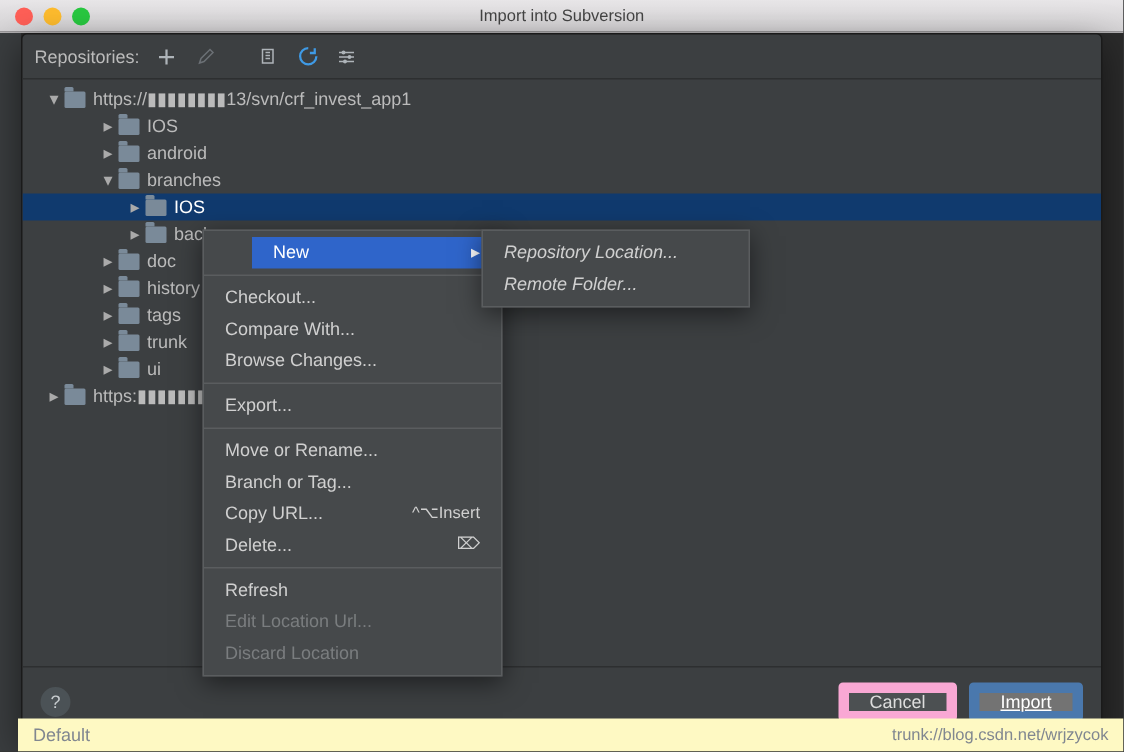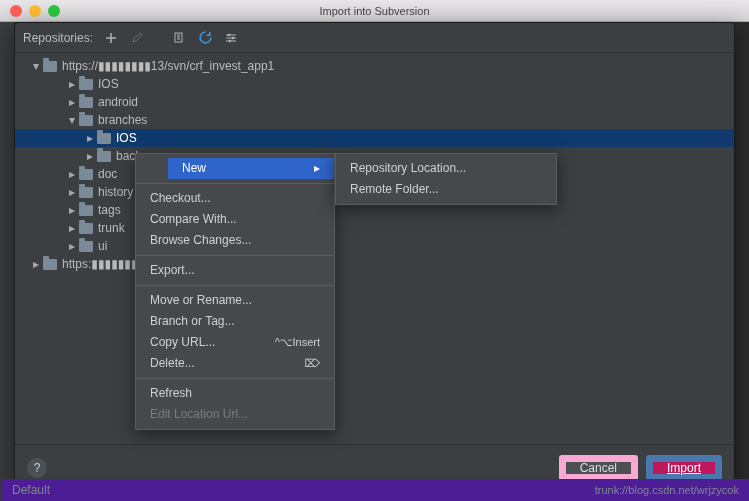--- a/index.html
+++ b/index.html
@@ -24,34 +24,34 @@
 .indent { display: inline-block; }
 .arrow { width: 10px; display: inline-flex; justify-content: center; color: #aaa; margin-right: 2px; }
 .foldericon { width: 14px; height: 11px; background: #7a8a99; border-radius: 1px; margin-right: 5px; display: inline-block; position: relative; }
 .foldericon::before { content: ""; position: absolute; top: -3px; left: 0; width: 6px; height: 3px; background: #7a8a99; border-radius: 1px 1px 0 0; }
 .name { color: inherit; }
 
 .footer { position: absolute; left: 0; right: 0; bottom: 0; height: 46px; border-top: 1px solid #2d2f30; display: flex; align-items: center; padding: 0 12px; gap: 8px; }
 .footer .spacer { flex: 1; }
 .help { width: 20px; height: 20px; border-radius: 50%; background: #4b5256; color: #c8cdd0; display: flex; align-items: center; justify-content: center; font-size: 12px; }
 .btn { height: 26px; padding: 0 14px; border-radius: 3px; background: #4c5052; color: #ddd; border: 7px solid #f9a8d4; cursor: pointer; display: inline-flex; align-items: center; }
-.btn.primary { background: #be185d; border-color: #4a78ad; color: #fff; text-decoration: underline; }
+.btn.primary { background: #737373; border-color: #4a78ad; color: #fff; text-decoration: underline; }
 
 .ctxmenu { position: absolute; background: #46494b; border: 1px solid #5a5d5f; box-shadow: 0 4px 16px rgba(0,0,0,.5); padding: 4px 0; }
 .ctxmenu.main { left: 135px; top: 153px; width: 200px; }
-.ctxmenu.sub  { left: 335px; top: 153px; width: 222px; }
+.ctxmenu.sub  { left: 321px; top: 153px; width: 179px; font-style: italic; }
 .mi { height: 21px; line-height: 21px; padding: 0 14px; color: #d0d0d0; display: flex; align-items: center; justify-content: space-between; }
 .mi.hl { background: #2f65ca; color: #fff; margin-left: 32px; }
 .mi.disabled { color: #7a7d7f; }
 .sep { height: 1px; background: #5a5d5f; margin: 4px 0; }
 .hint { font-size: 11px; color: #cfcfcf; }
 .subarrow { margin-left: auto; }
 
 .leftstrip { position: absolute; left: 0; top: 22px; bottom: 0; width: 14px; background: #3a3d3f; }
-.bottombar { position: absolute; left: 2px; right: 0; bottom: 0; height: 22px; background: #4c1d95; color: #818790; font-size: 12px; display: flex; align-items: center; padding: 0 10px; }
+.bottombar { position: absolute; left: 12px; right: 0; bottom: 0; height: 22px; background: #fef9c3; color: #818790; font-size: 12px; display: flex; align-items: center; padding: 0 10px; }
 .bottombar .url { margin-left: auto; font-size: 11px; }
 </style>
 </head>
 <body>
 
 <div class="titlebar">
   <div class="traffic">
     <div class="tl r"></div>
     <div class="tl y"></div>
     <div class="tl g"></div>
@@ -218,20 +218,23 @@
     <span>Delete...</span>
     <span class="hint">⌦</span>
   </div>
   <div class="sep"></div>
   <div class="mi">
       <span>Refresh</span>
     </div>
   <div class="mi disabled">
       <span>Edit Location Url...</span>
     </div>
+  <div class="mi disabled">
+      <span>Discard Location</span>
+    </div>
 </div>
 
 <div class="ctxmenu sub">
   <div class="mi">
       <span>Repository Location...</span>
     </div>
   <div class="mi">
       <span>Remote Folder...</span>
     </div>
 </div>

